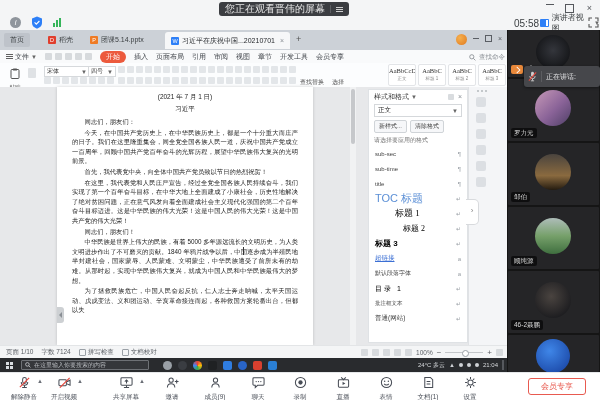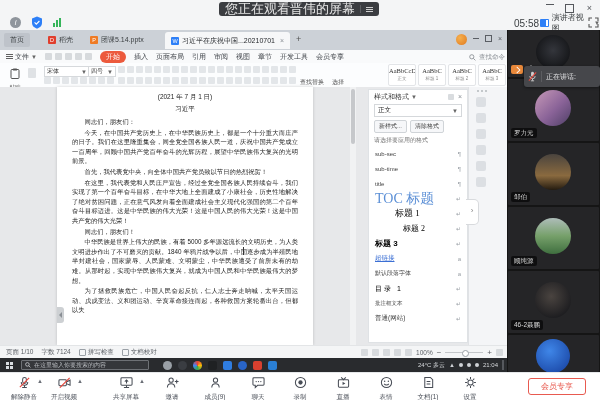--- a/index.html
+++ b/index.html
@@ -2,21 +2,21 @@
 <html><head>
 <meta charset="utf-8">
 <style>
   html,body{margin:0;padding:0;}
   body{width:600px;height:400px;overflow:hidden;font-family:"Liberation Sans","DejaVu Sans",sans-serif;
        -webkit-font-smoothing:antialiased;}
   .screen{position:relative;width:600px;height:400px;background:#fff;overflow:hidden;}
   
   .topbar{position:absolute;left:0;top:0;width:600px;height:30px;background:#f4f5f6;}
   .banner-pill{position:absolute;left:219px;top:2px;height:14px;padding:0 6px;background:#3b3d41;border-radius:3px;
-               display:flex;align-items:center;gap:5px;color:#e6e6e6;font-size:13px;}
+               display:flex;align-items:center;gap:5px;color:#e6e6e6;font-size:10px;}
   .banner-sep{width:1px;height:8px;background:#5c5e62;}
   .bars-icon{display:flex;flex-direction:column;gap:1px;}
   .bars-icon i{display:block;width:7px;height:1px;background:#cfcfcf;}
   .winbtn{position:absolute;top:2px;color:#55585d;font-size:9px;line-height:12px;}
   .win-min{right:46px;top:4px;width:8px;height:1px;background:#55585d;}
   .win-max{right:26px;top:4px;width:7px;height:7px;border:1px solid #55585d;}
   .win-close{right:8px;}
   .info-ic{position:absolute;left:10px;top:17px;width:11px;height:11px;border-radius:50%;background:#8f959c;
            color:#fff;font-size:7.5px;font-style:italic;text-align:center;line-height:11px;}
   .signal-ic{position:absolute;left:53px;top:18px;display:flex;align-items:flex-end;gap:1px;height:9px;}
@@ -90,21 +90,21 @@
   .sp-hright{display:flex;gap:4px;align-items:center;color:#8a8f95;font-size:7px;}
   .sp-hbox{width:6px;height:6px;background:#d9dcdf;border-radius:1px;}
   .sp-select{margin:1px 5px;height:11px;border:1px solid #d5d8db;display:flex;align-items:center;justify-content:space-between;
              padding:0 3px;font-size:6.5px;color:#333;}
   .sp-buttons{margin:3px 5px 0 5px;display:flex;gap:3px;}
   .sp-btn{height:11px;line-height:11px;border:1px solid #d0d4d8;background:#f6f7f9;font-size:6px;color:#444;padding:0 4px;border-radius:2px;}
   .sp-hint{margin:3px 5px 1px 5px;font-size:6px;color:#777;}
   .sp-item{height:15px;display:flex;align-items:center;justify-content:space-between;padding:0 6px;}
   .sp-mark{font-size:6px;color:#9aa0a6;flex:0 0 auto;}
   .it-latin{font-size:6px;color:#444;}
-  .it-toc{font-size:14px;color:#5b8fd6;font-family:Liberation Serif, serif;}
+  .it-toc{font-size:11px;color:#5b8fd6;font-family:Liberation Sans, sans-serif;}
   .it-h1{font-size:9px;font-family:"Liberation Serif","DejaVu Serif",serif;padding-left:20px;}
   .it-h2{font-size:8px;font-family:"Liberation Serif","DejaVu Serif",serif;padding-left:28px;}
   .it-h3{font-size:8px;font-weight:bold;}
   .it-h4{font-size:7.5px;font-weight:bold;}
   .it-link{font-size:6.5px;color:#3b6fd4;text-decoration:underline;}
   .it-def{font-size:6px;color:#444;}
   .it-toc1{font-size:7px;letter-spacing:2px;}
   .it-note{font-size:5.5px;color:#444;}
   .it-web{font-size:6.5px;color:#444;}
   

